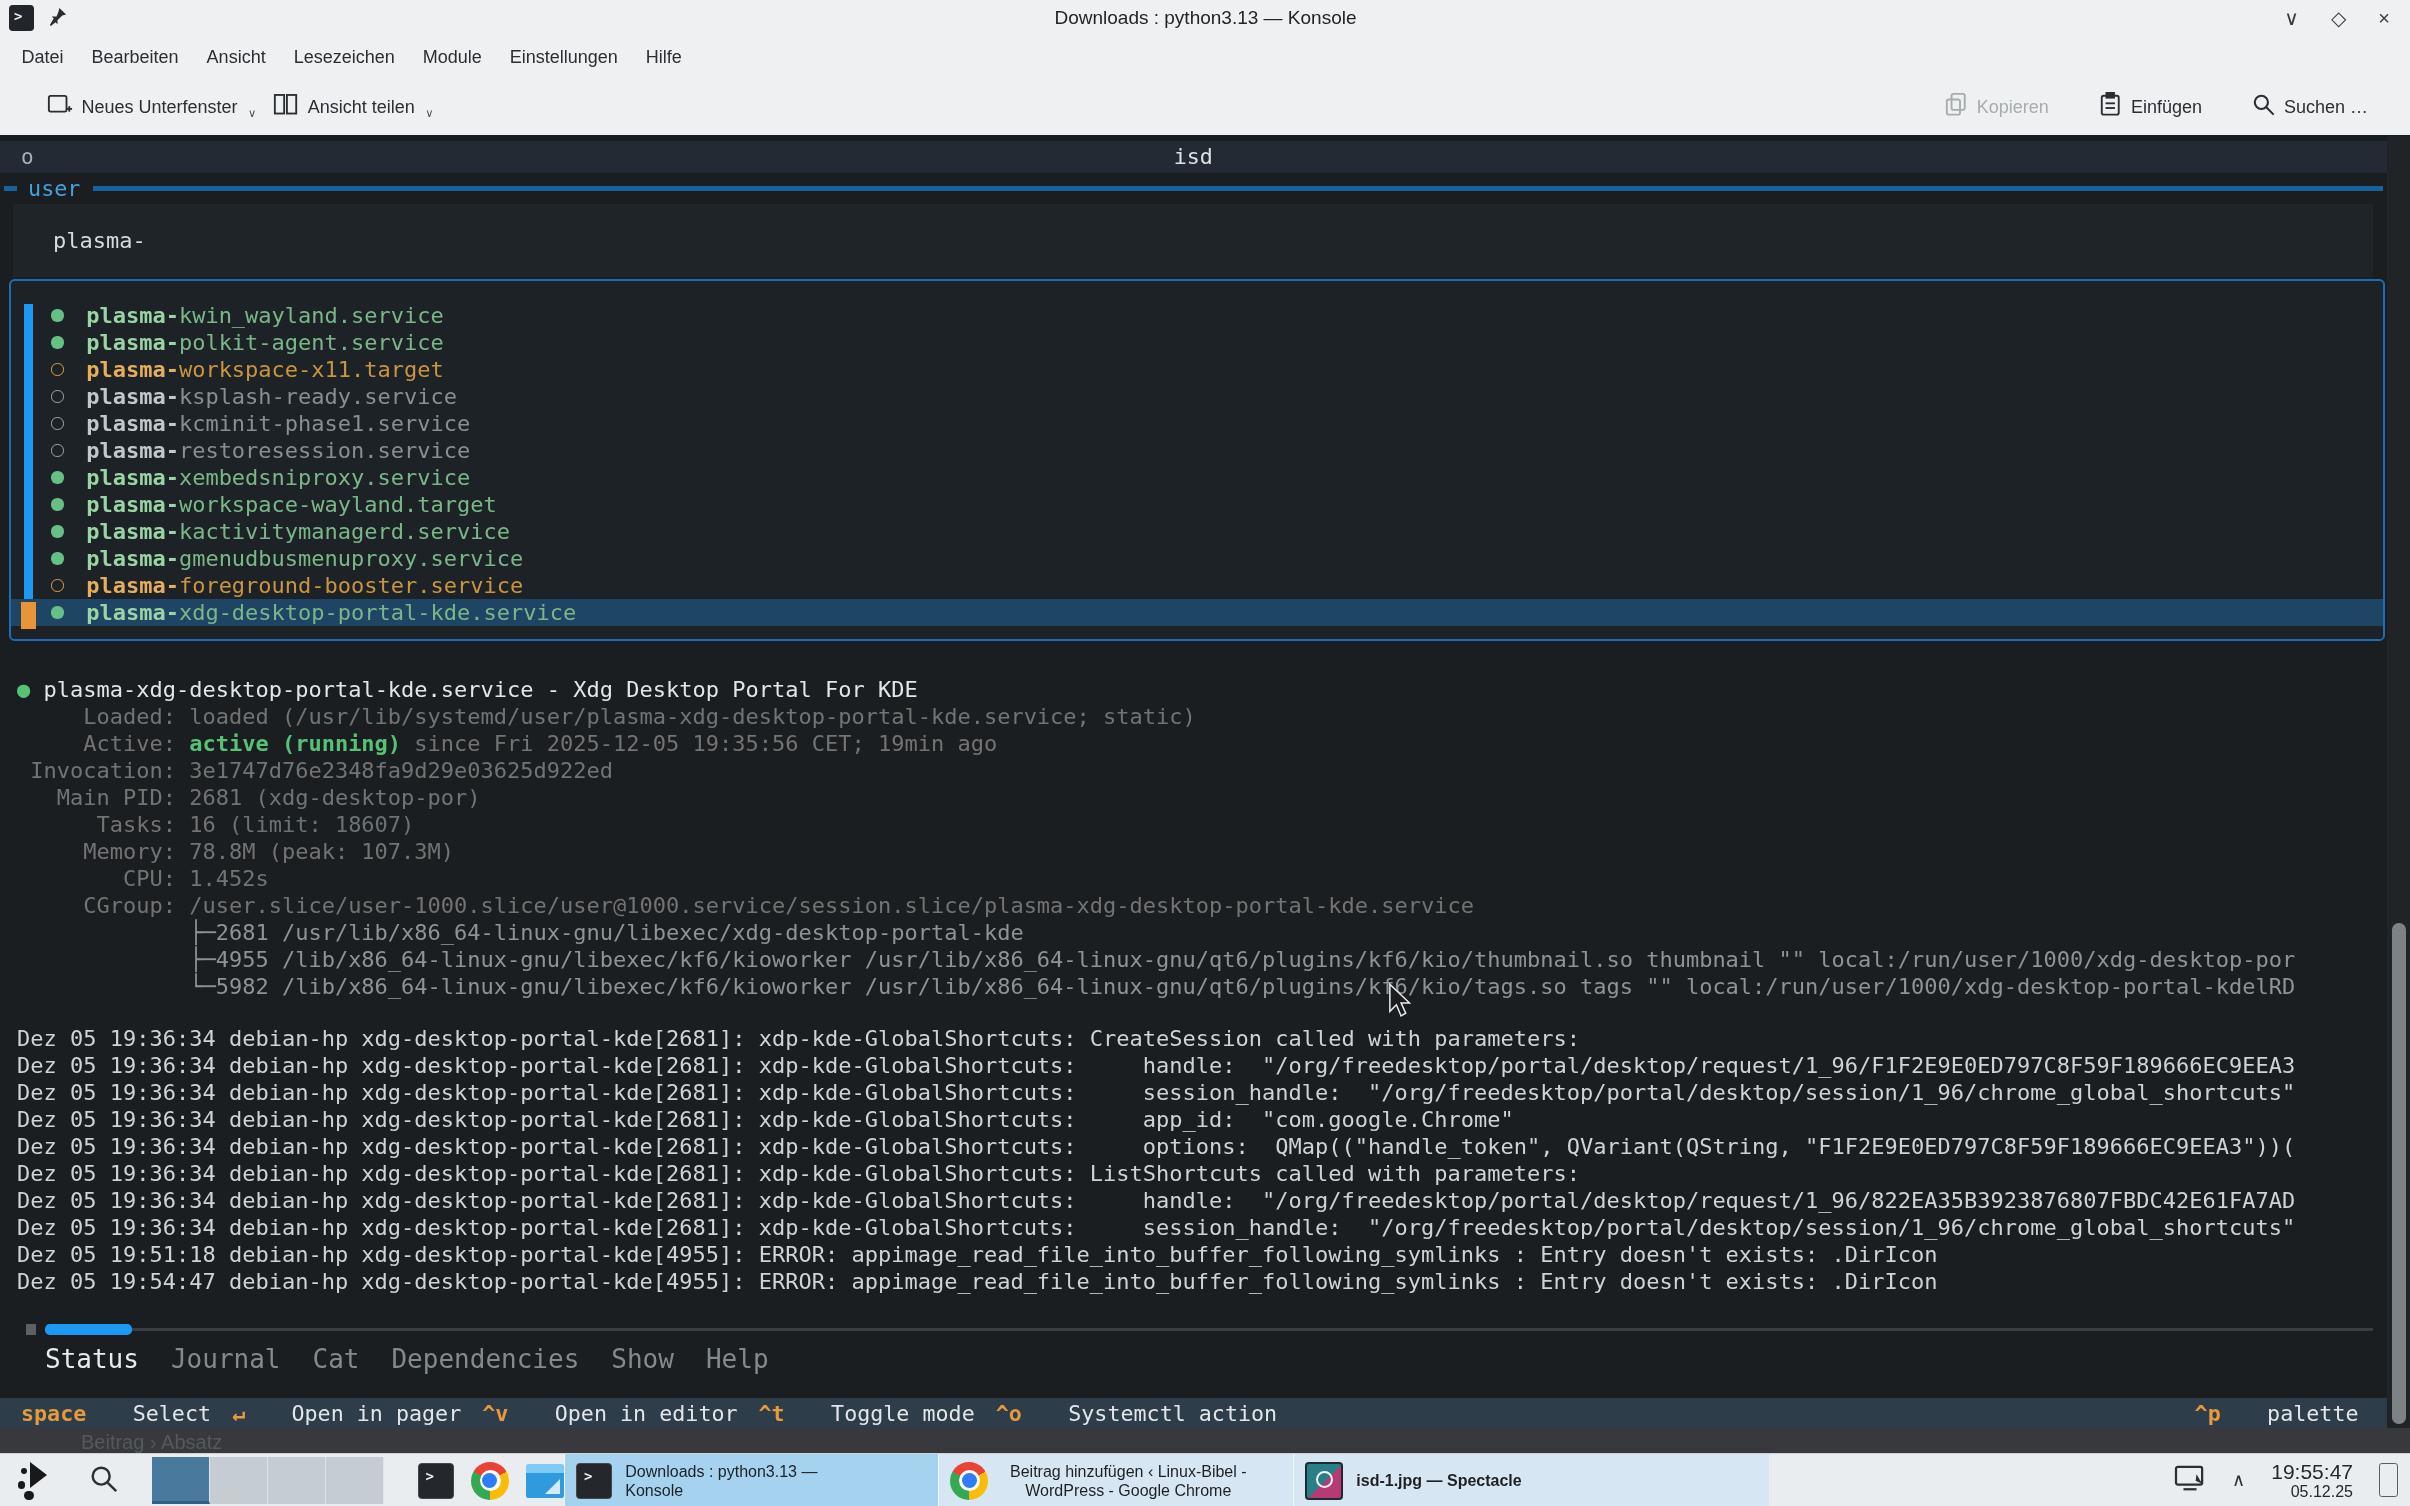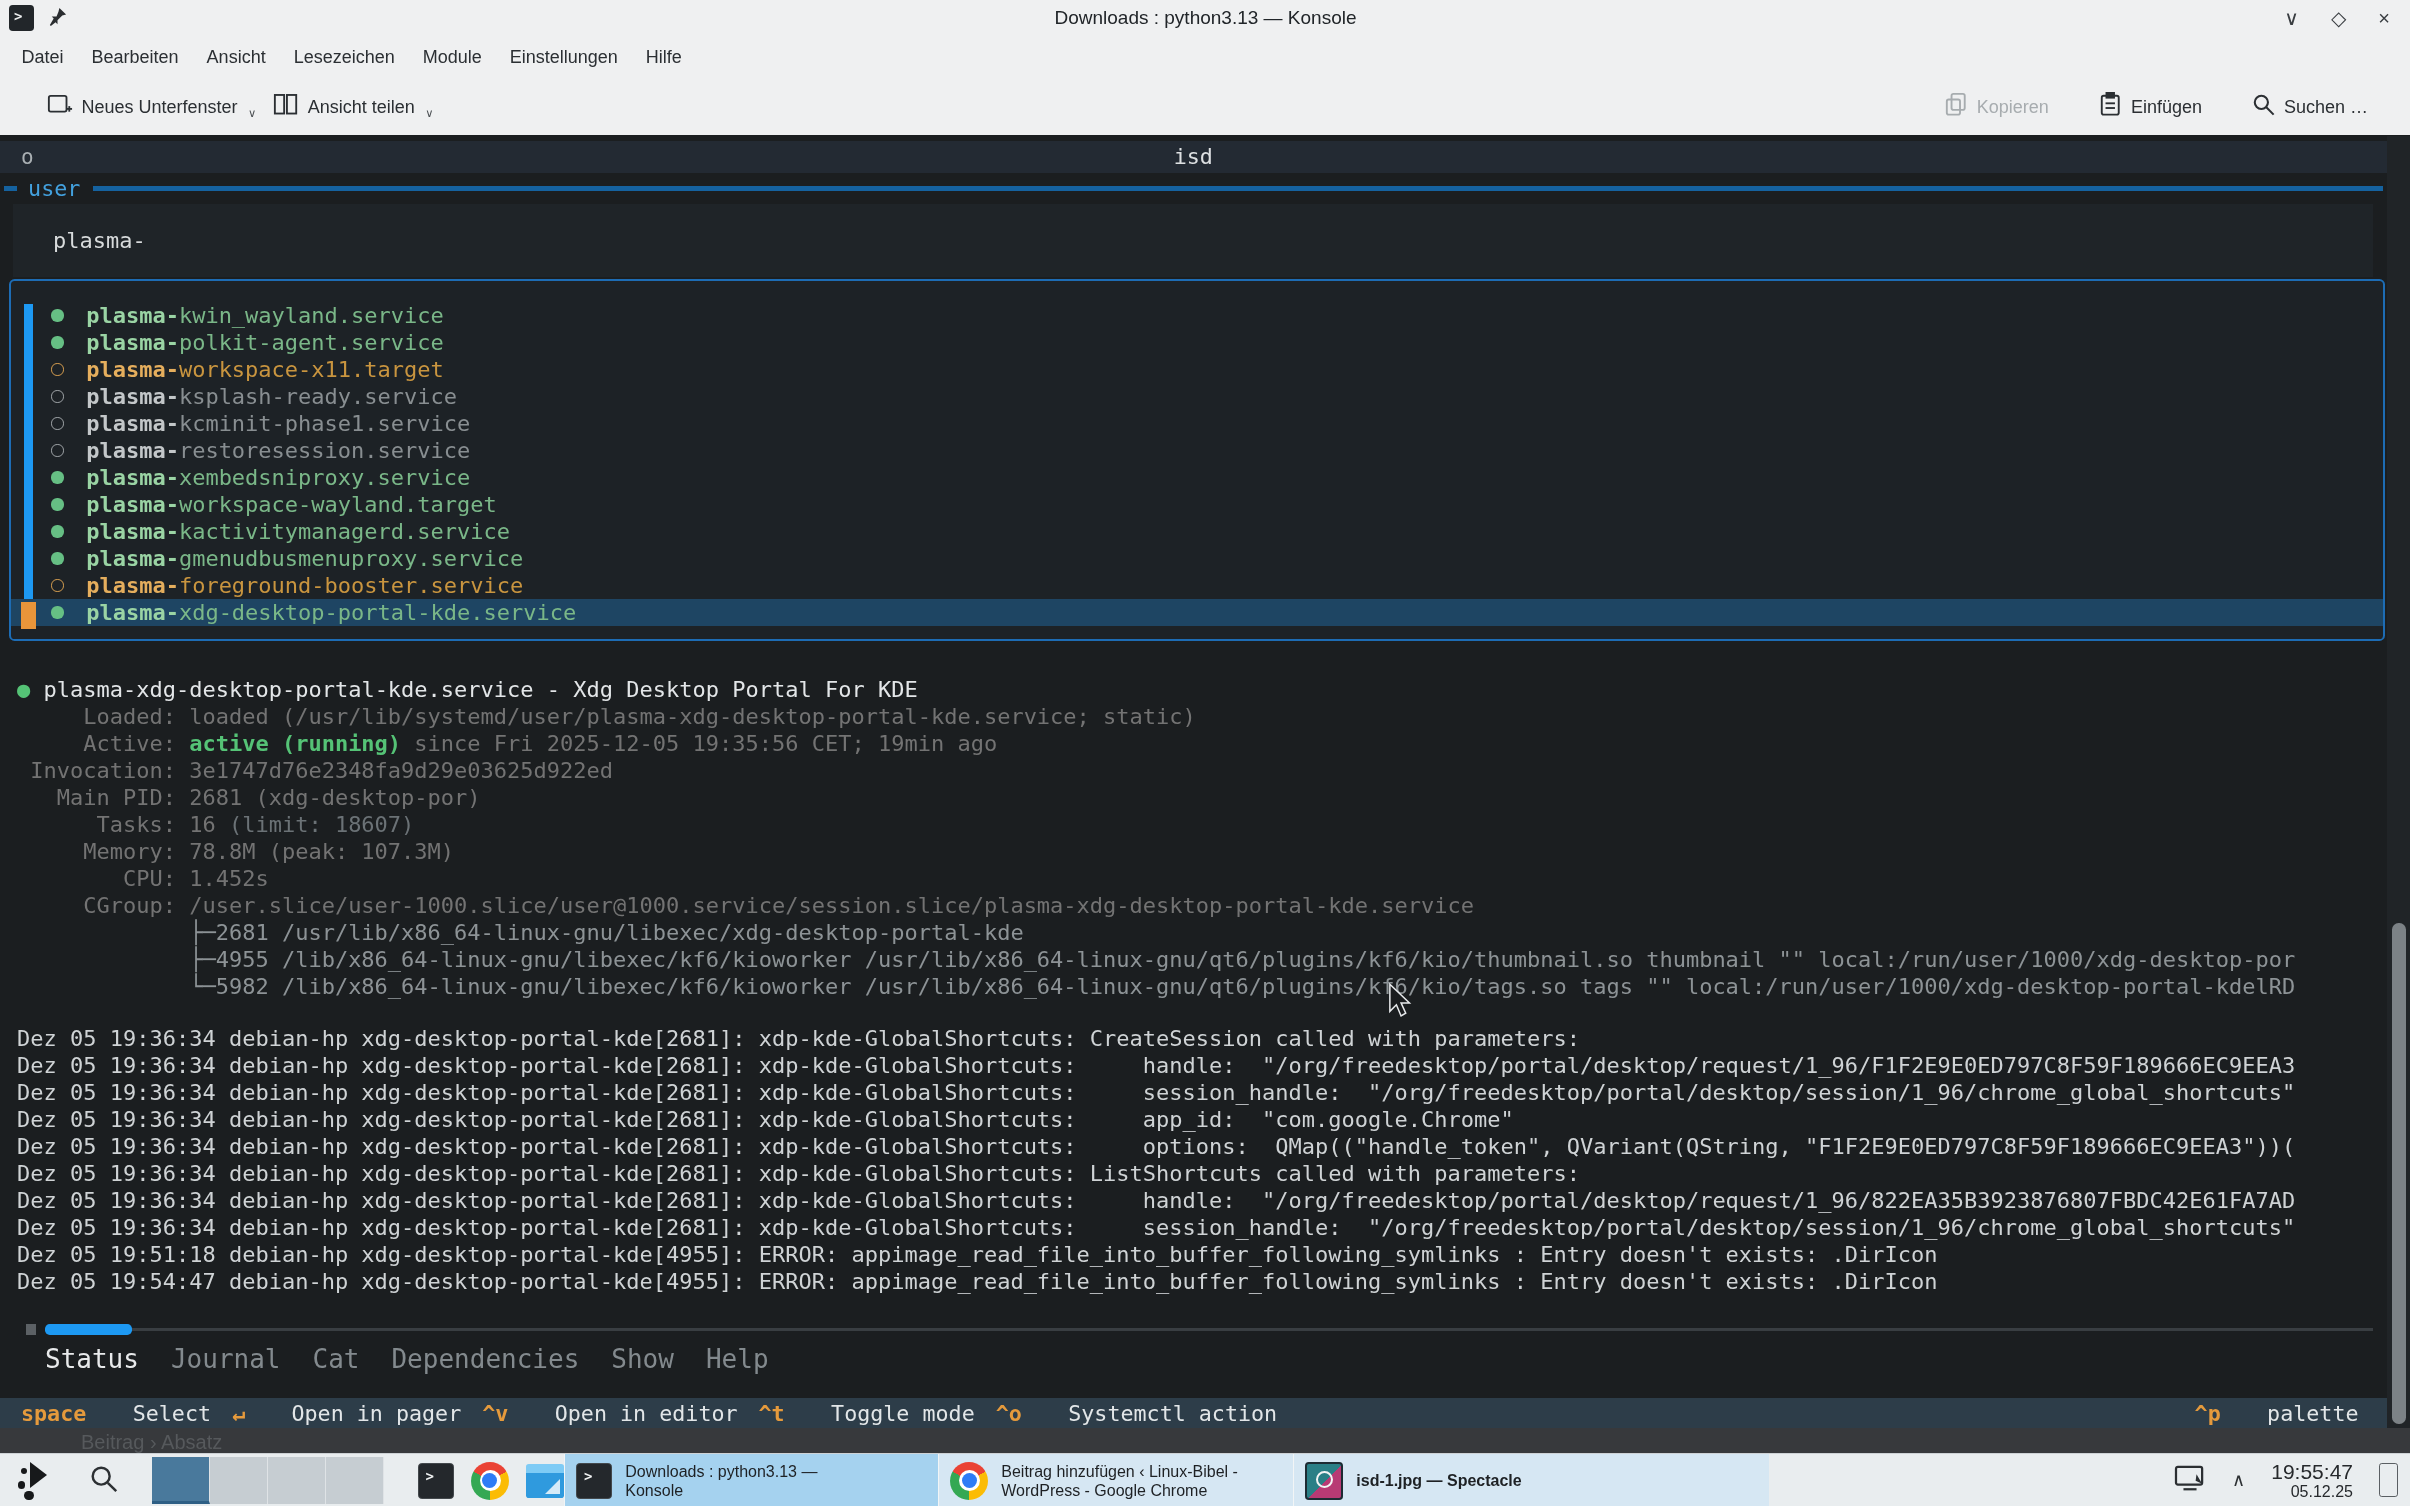--- a/index.html
+++ b/index.html
@@ -373,21 +373,21 @@
         <span class="ic-chrome"></span>
         <span class="ic-dolphin"></span>
       </div>
     <div id="tasks" style="display:flex;height:54px;">
         <div class="task active" style="width: 374px;">
           <span class="ic-konsole"></span>
           <span class="task-label" style="width: 221px;">Downloads : python3.13 — Konsole</span>
         </div>
         <div class="task inactive" style="width: 355px;">
           <span class="ic-chrome"></span>
-          <span class="task-label" style="width: 254px;">Beitrag hinzufügen ‹ Linux-Bibel - WordPress - Google Chrome</span>
+          <span class="task-label" style="width: 254px; text-align: center;">Beitrag hinzufügen ‹ Linux-Bibel - WordPress - Google Chrome</span>
         </div>
         <div class="task inactive" style="width: 476px; font-weight: bold;">
           <span class="ic-spectacle"></span>
           <span class="task-label" style="width: 395px;">isd-1.jpg — Spectacle</span>
         </div>
       </div>
 
     <div class="tray">
       <span>
         <svg width="32" height="28" viewBox="0 0 34 30" fill="none" stroke="#2b2f32" stroke-width="2.4">

